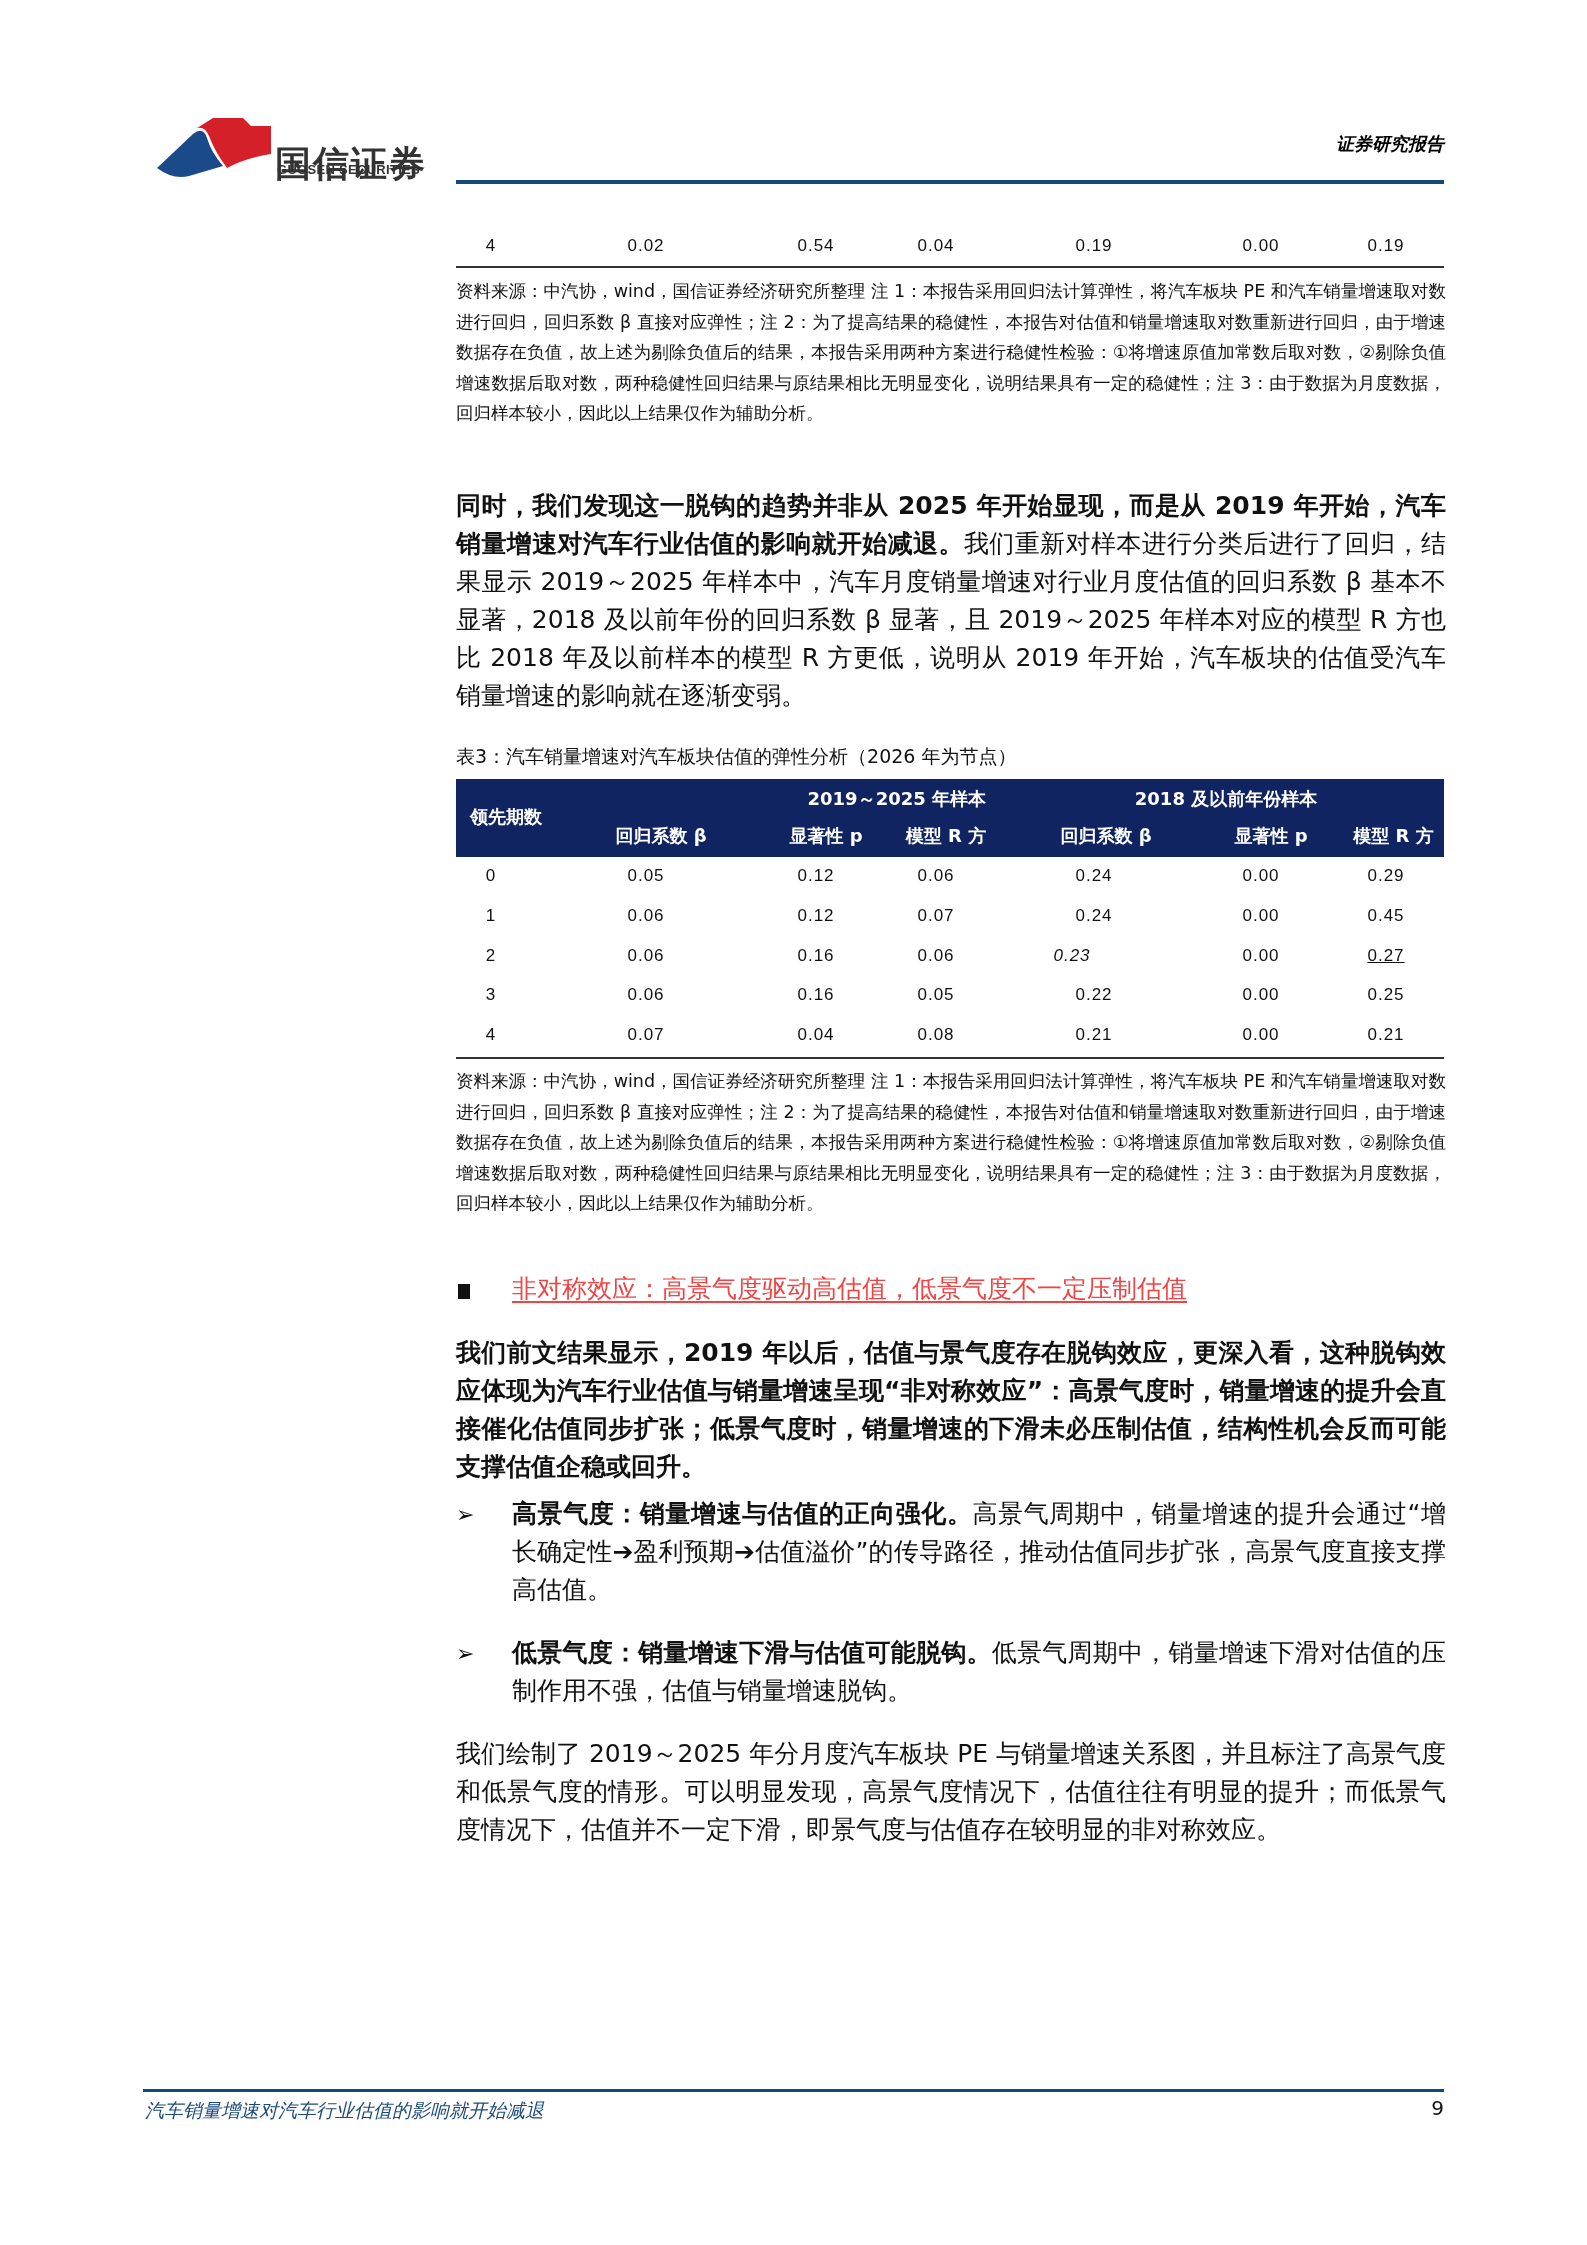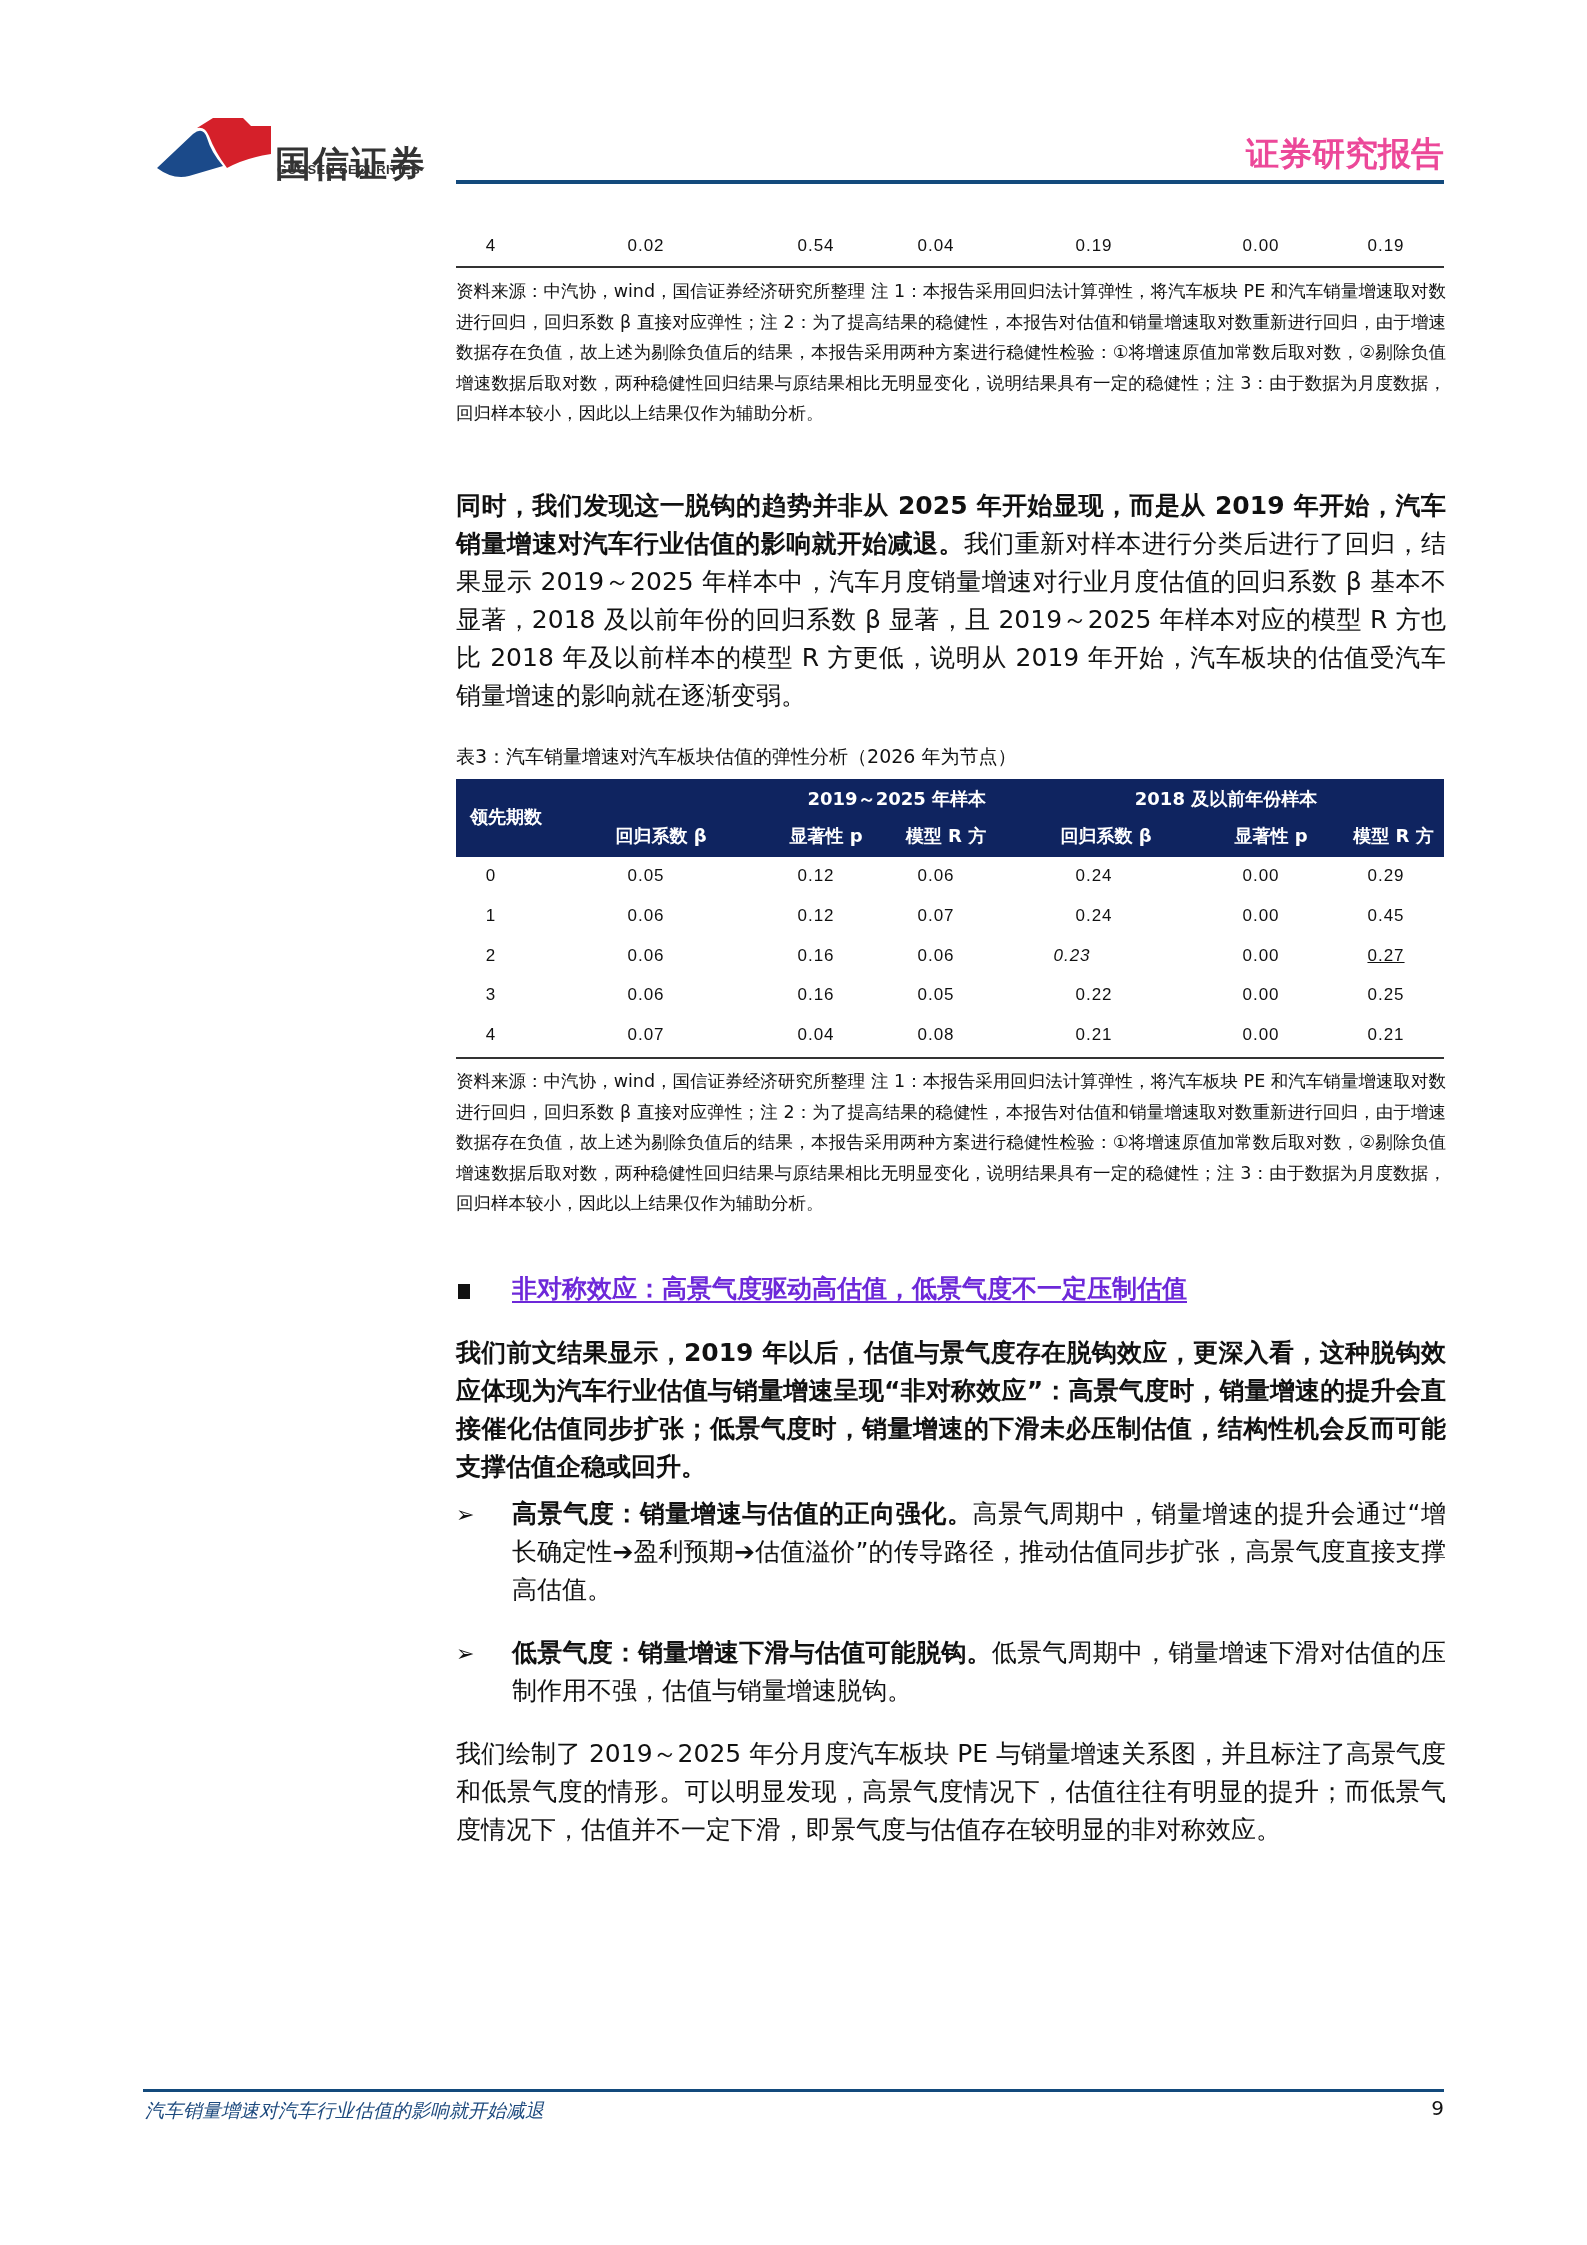--- a/index.html
+++ b/index.html
@@ -7,21 +7,21 @@
     width: 1587px; height: 2245px; position: relative; overflow: hidden;
     font-family: "DejaVu Sans", "Liberation Sans", sans-serif; color: #111;
   }
   .abs { position: absolute; }
 
   
   .logo { left: 155px; top: 110px; width: 300px; height: 75px; }
   .logo svg { position: absolute; left: 0; top: 8px; }
   .logo-cn { position: absolute; left: 120px; top: 6px; font-size: 36px; font-weight: bold; color: #333; letter-spacing: 2px; margin-top: 24px; }
   .logo-en { position: absolute; left: 122px; top: 52px; font-size: 13px; font-weight: bold; color: #333; letter-spacing: 0.3px; font-family: "Liberation Sans", sans-serif; }
-  .header-title { right: 143px; top: 132px; font-size: 33px; font-weight: bold; color: #ec4899; }
+  .header-title { right: 143px; top: 132px; font-size: 18px; font-weight: bold; color: #000000; font-style: italic; }
   .header-rule { left: 456px; top: 180px; width: 988px; height: 4px; background: #134a7c; }
 
   
   .cont-row { left: 456px; top: 236px; width: 988px; height: 28px; font-size: 17px; }
   .cont-rule { left: 456px; top: 266px; width: 988px; height: 2px; background: #333; }
 
   .cell { position: absolute; text-align: center; font-family: "Liberation Sans Narrow", "Liberation Sans", sans-serif; letter-spacing: 1px; }
 
   
   .note { left: 456px; width: 990px; font-size: 17.5px; line-height: 30.5px; color: #111; text-align: justify; }
@@ -32,21 +32,21 @@
 
   
   .table-caption { left: 456px; top: 744px; font-size: 19px; color: #111; }
   .table-head { left: 456px; top: 779px; width: 988px; height: 78px; background: #0f2460; color: #fff; }
   .table-head .hc { position: absolute; font-size: 18px; font-weight: bold; text-align: center; }
   .tbody-row { position: absolute; left: 456px; width: 988px; height: 40px; font-size: 17px; }
   .tbl-rule { left: 456px; top: 1057px; width: 988px; height: 2px; background: #333; }
 
   
   .sec-bullet { left: 458px; top: 1284px; width: 12px; height: 15px; background: #111; }
-  .sec-title { left: 512px; top: 1272px; font-size: 25px; font-weight: bold; text-decoration: underline; text-underline-offset: 4px; color: #6d28d9; }
+  .sec-title { left: 512px; top: 1272px; font-size: 25px; font-weight: normal; text-decoration: underline; text-underline-offset: 4px; color: #ef4444; }
 
   .arrow { position: absolute; left: 456px; font-size: 22px; color: #111; }
   .bullet-text { left: 512px; width: 934px; font-size: 25px; line-height: 38px; color: #111; text-align: justify; }
 
   
   .footer-rule { left: 143px; top: 2089px; width: 1301px; height: 3px; background: #134a7c; }
   .footer-text { left: 145px; top: 2098px; font-size: 19px; font-style: italic; color: #1d4a7e; }
   .page-num { right: 143px; top: 2096px; font-size: 20px; color: #111; }
 </style>
 </head>

